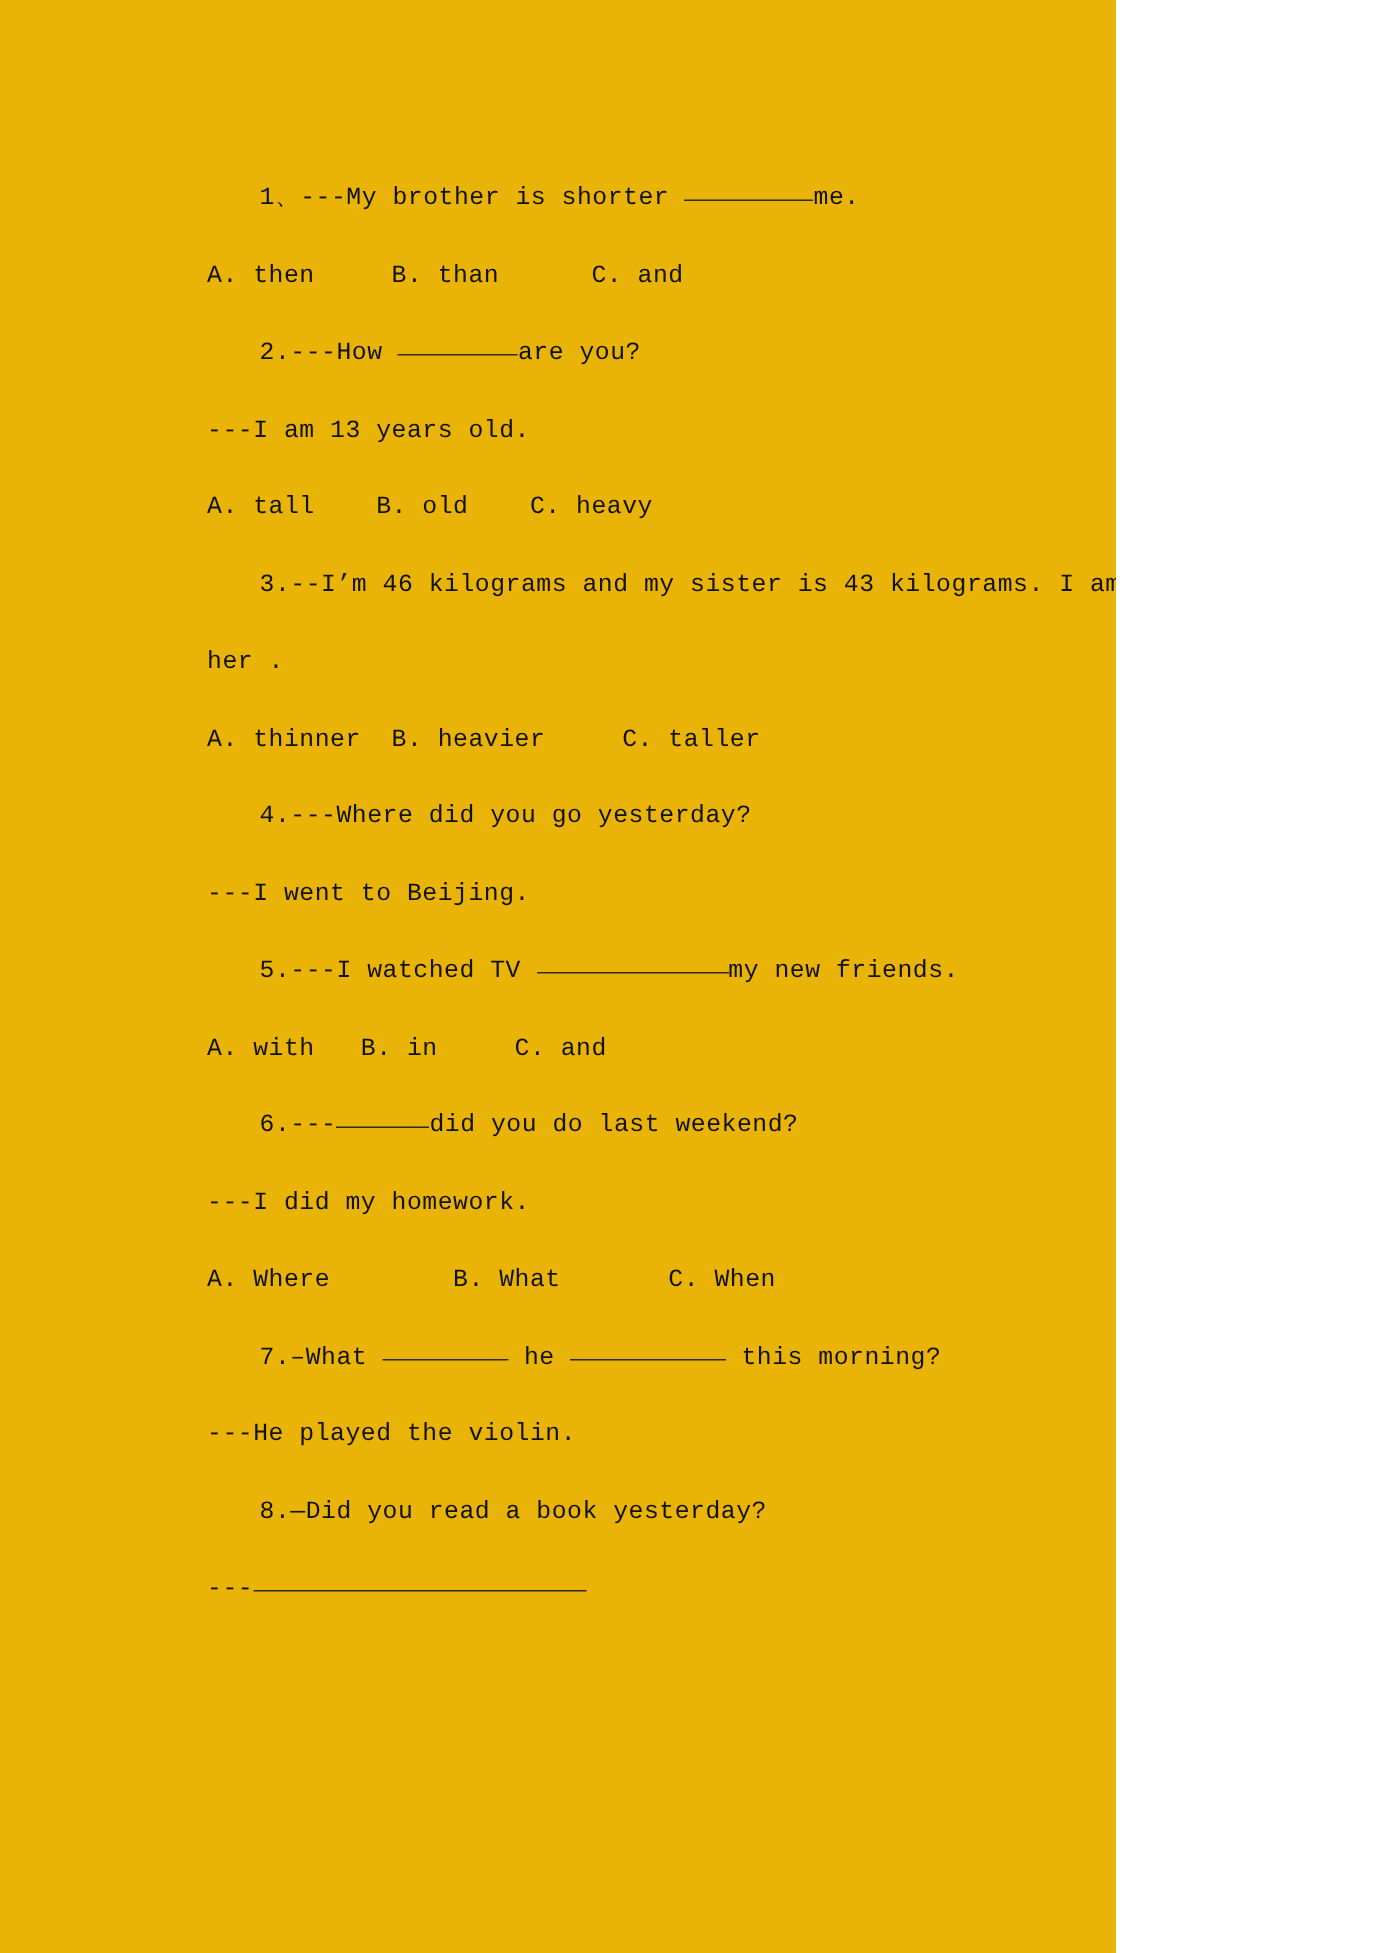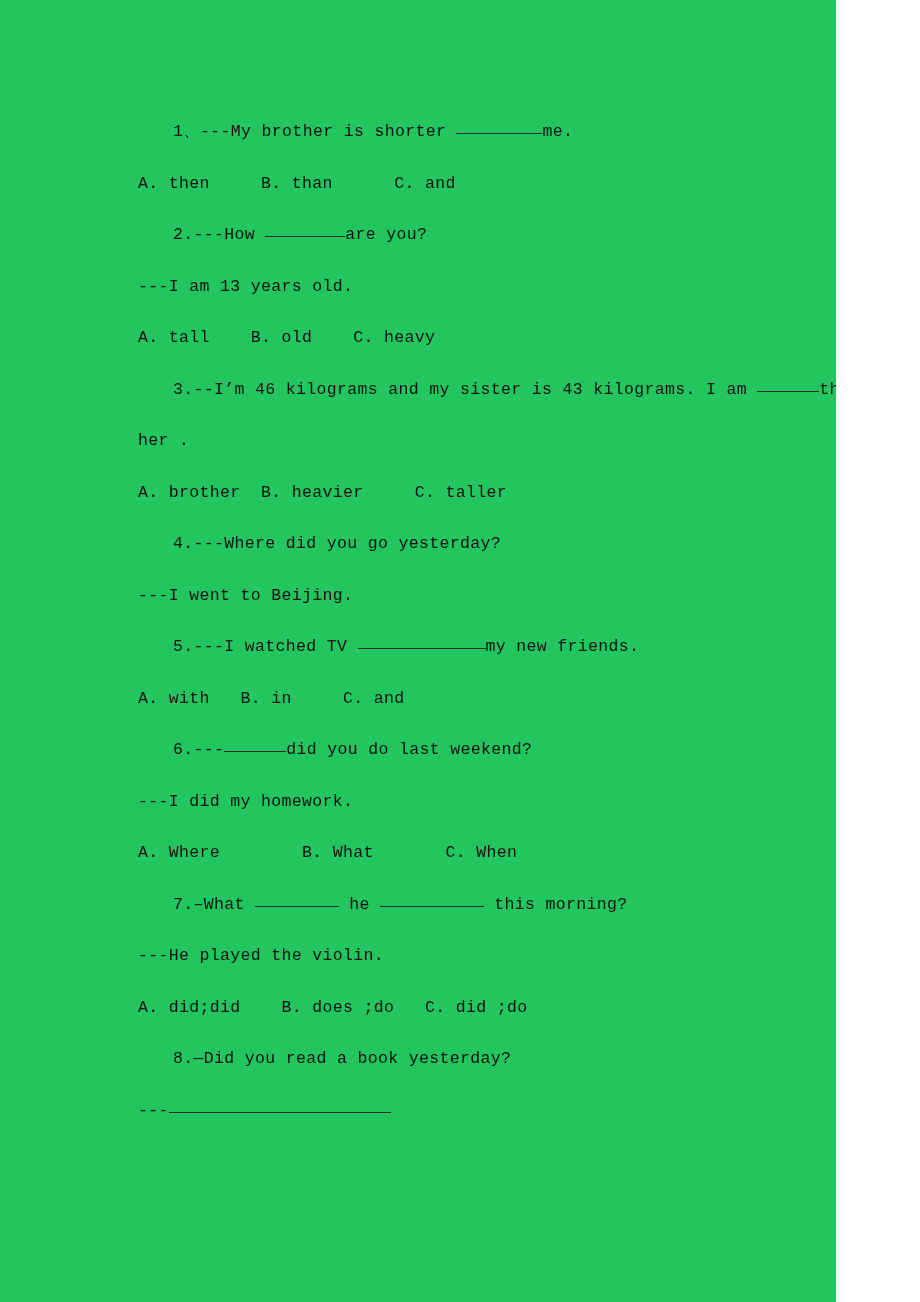--- a/index.html
+++ b/index.html
@@ -14,24 +14,24 @@
     position: relative;
     font-family: "Liberation Mono", "DejaVu Sans Mono", monospace;
     color: #000000;
     -webkit-font-smoothing: antialiased;
   }
 
   #page {
     position: absolute;
     left: 0;
     top: 0;
-    width: 836px;
+    width: 744px;
     height: 1302px;
     overflow: hidden;
-    background: #22c55e;
+    background: #eab308;
   }
 
   #content {
     position: absolute;
     left: 138px;
     top: 106px;
     width: 670px;
   }
 
   .line {
@@ -90,42 +90,41 @@
     <div class="line indent"><span>2.</span><span>---How </span><span class="blank" style="width: 80px;"></span><span>are you?</span></div>
 
     <div class="line flush">---I am 13 years old.</div>
 
     <div class="line flush">A. tall    B. old    C. heavy</div>
 
     <div class="line indent"><span>3.</span><span>--I’m 46 kilograms and my sister is 43 kilograms. I am </span><span class="blank" style="width: 62px;"></span><span>than</span></div>
 
     <div class="line flush">her .</div>
 
-    <div class="line flush">A. brother  B. heavier     C. taller</div>
+    <div class="line flush">A. thinner  B. heavier     C. taller</div>
 
     <div class="line indent"><span>4.</span><span>---Where did you go yesterday?</span></div>
 
     <div class="line flush">---I went to Beijing.</div>
 
 
     <div class="line indent"><span>5.</span><span>---I watched TV </span><span class="blank" style="width: 128px;"></span><span>my new friends.</span></div>
 
     <div class="line flush">A. with   B. in     C. and</div>
 
     <div class="line indent"><span>6.</span><span>---</span><span class="blank" style="width: 62px;"></span><span>did you do last weekend?</span></div>
 
     <div class="line flush">---I did my homework.</div>
 
     <div class="line flush">A. Where        B. What       C. When</div>
 
     <div class="line indent"><span>7.</span><span>–What </span><span class="blank" style="width: 84px;"></span><span> he </span><span class="blank" style="width: 104px;"></span><span> this morning?</span></div>
 
     <div class="line flush">---He played the violin.</div>
 
-    <div class="line flush">A. did;did    B. does ;do   C. did ;do</div>
 
     <div class="line indent"><span>8.</span><span>—Did you read a book yesterday?</span></div>
 
     <div class="line flush"><span>---</span><span class="blank" style="width: 222px;"></span></div>
 
   </div>
 
   <div id="footer">第 3 页</div>
 
 </div>

